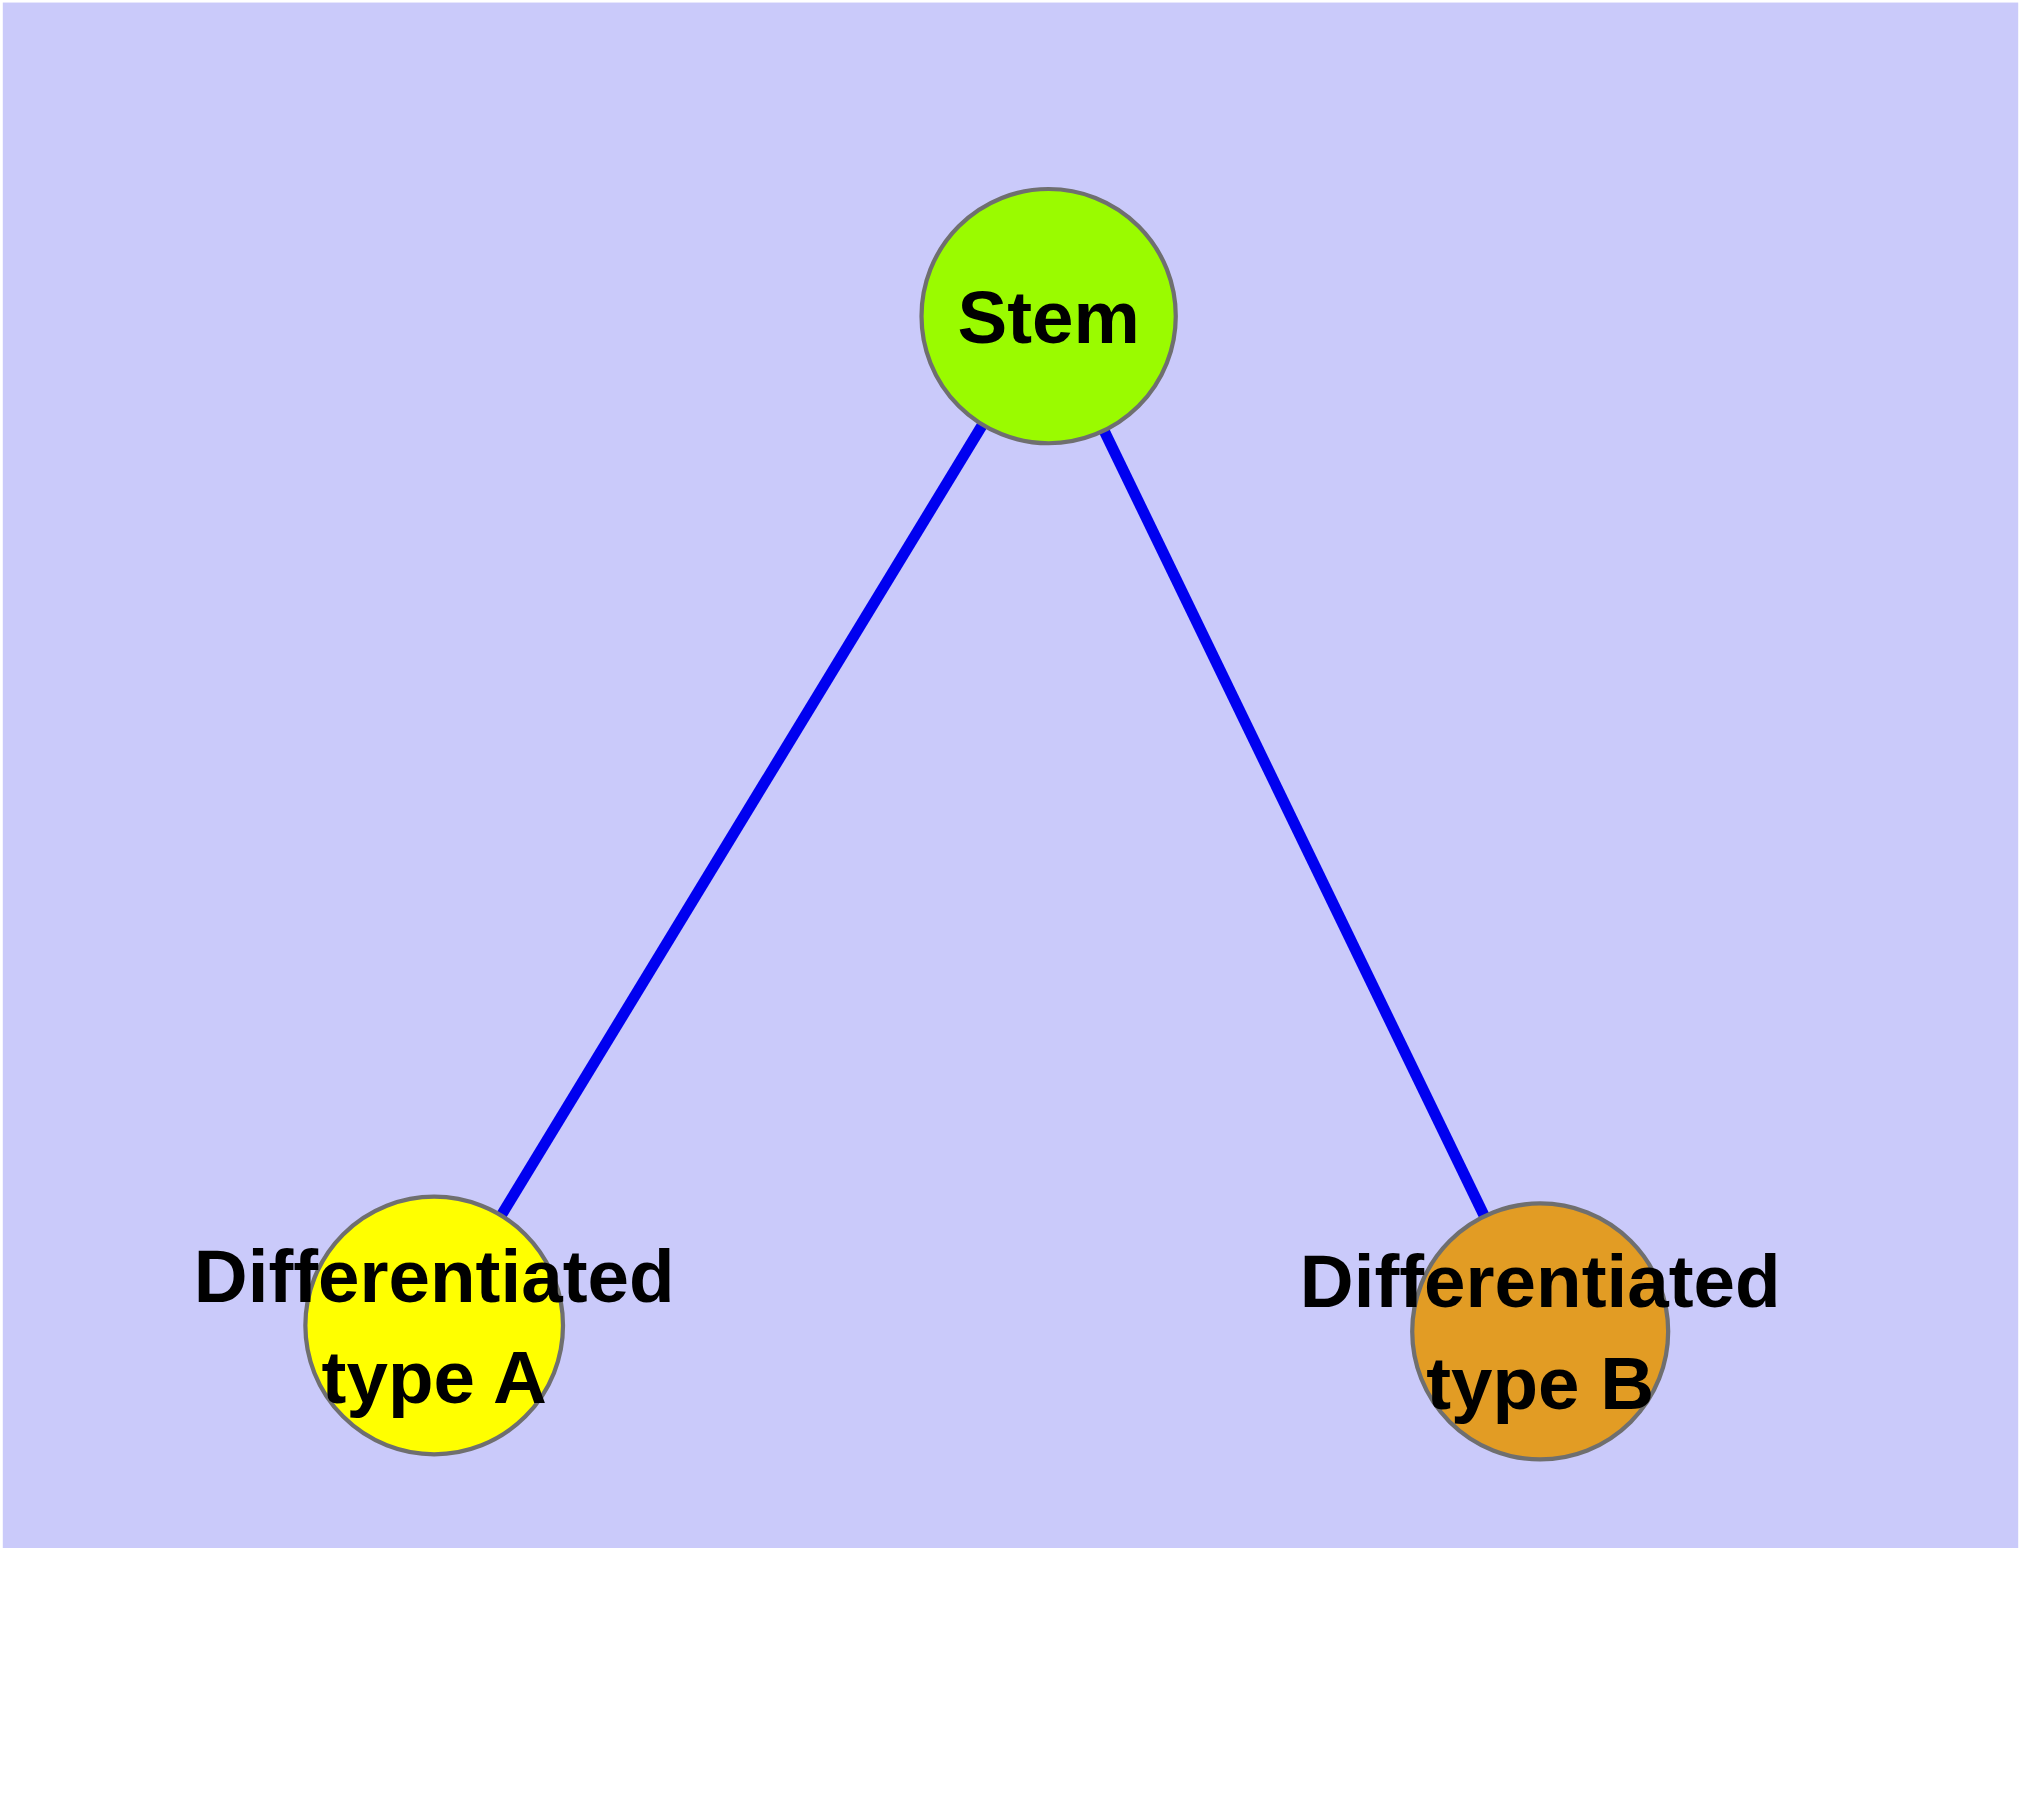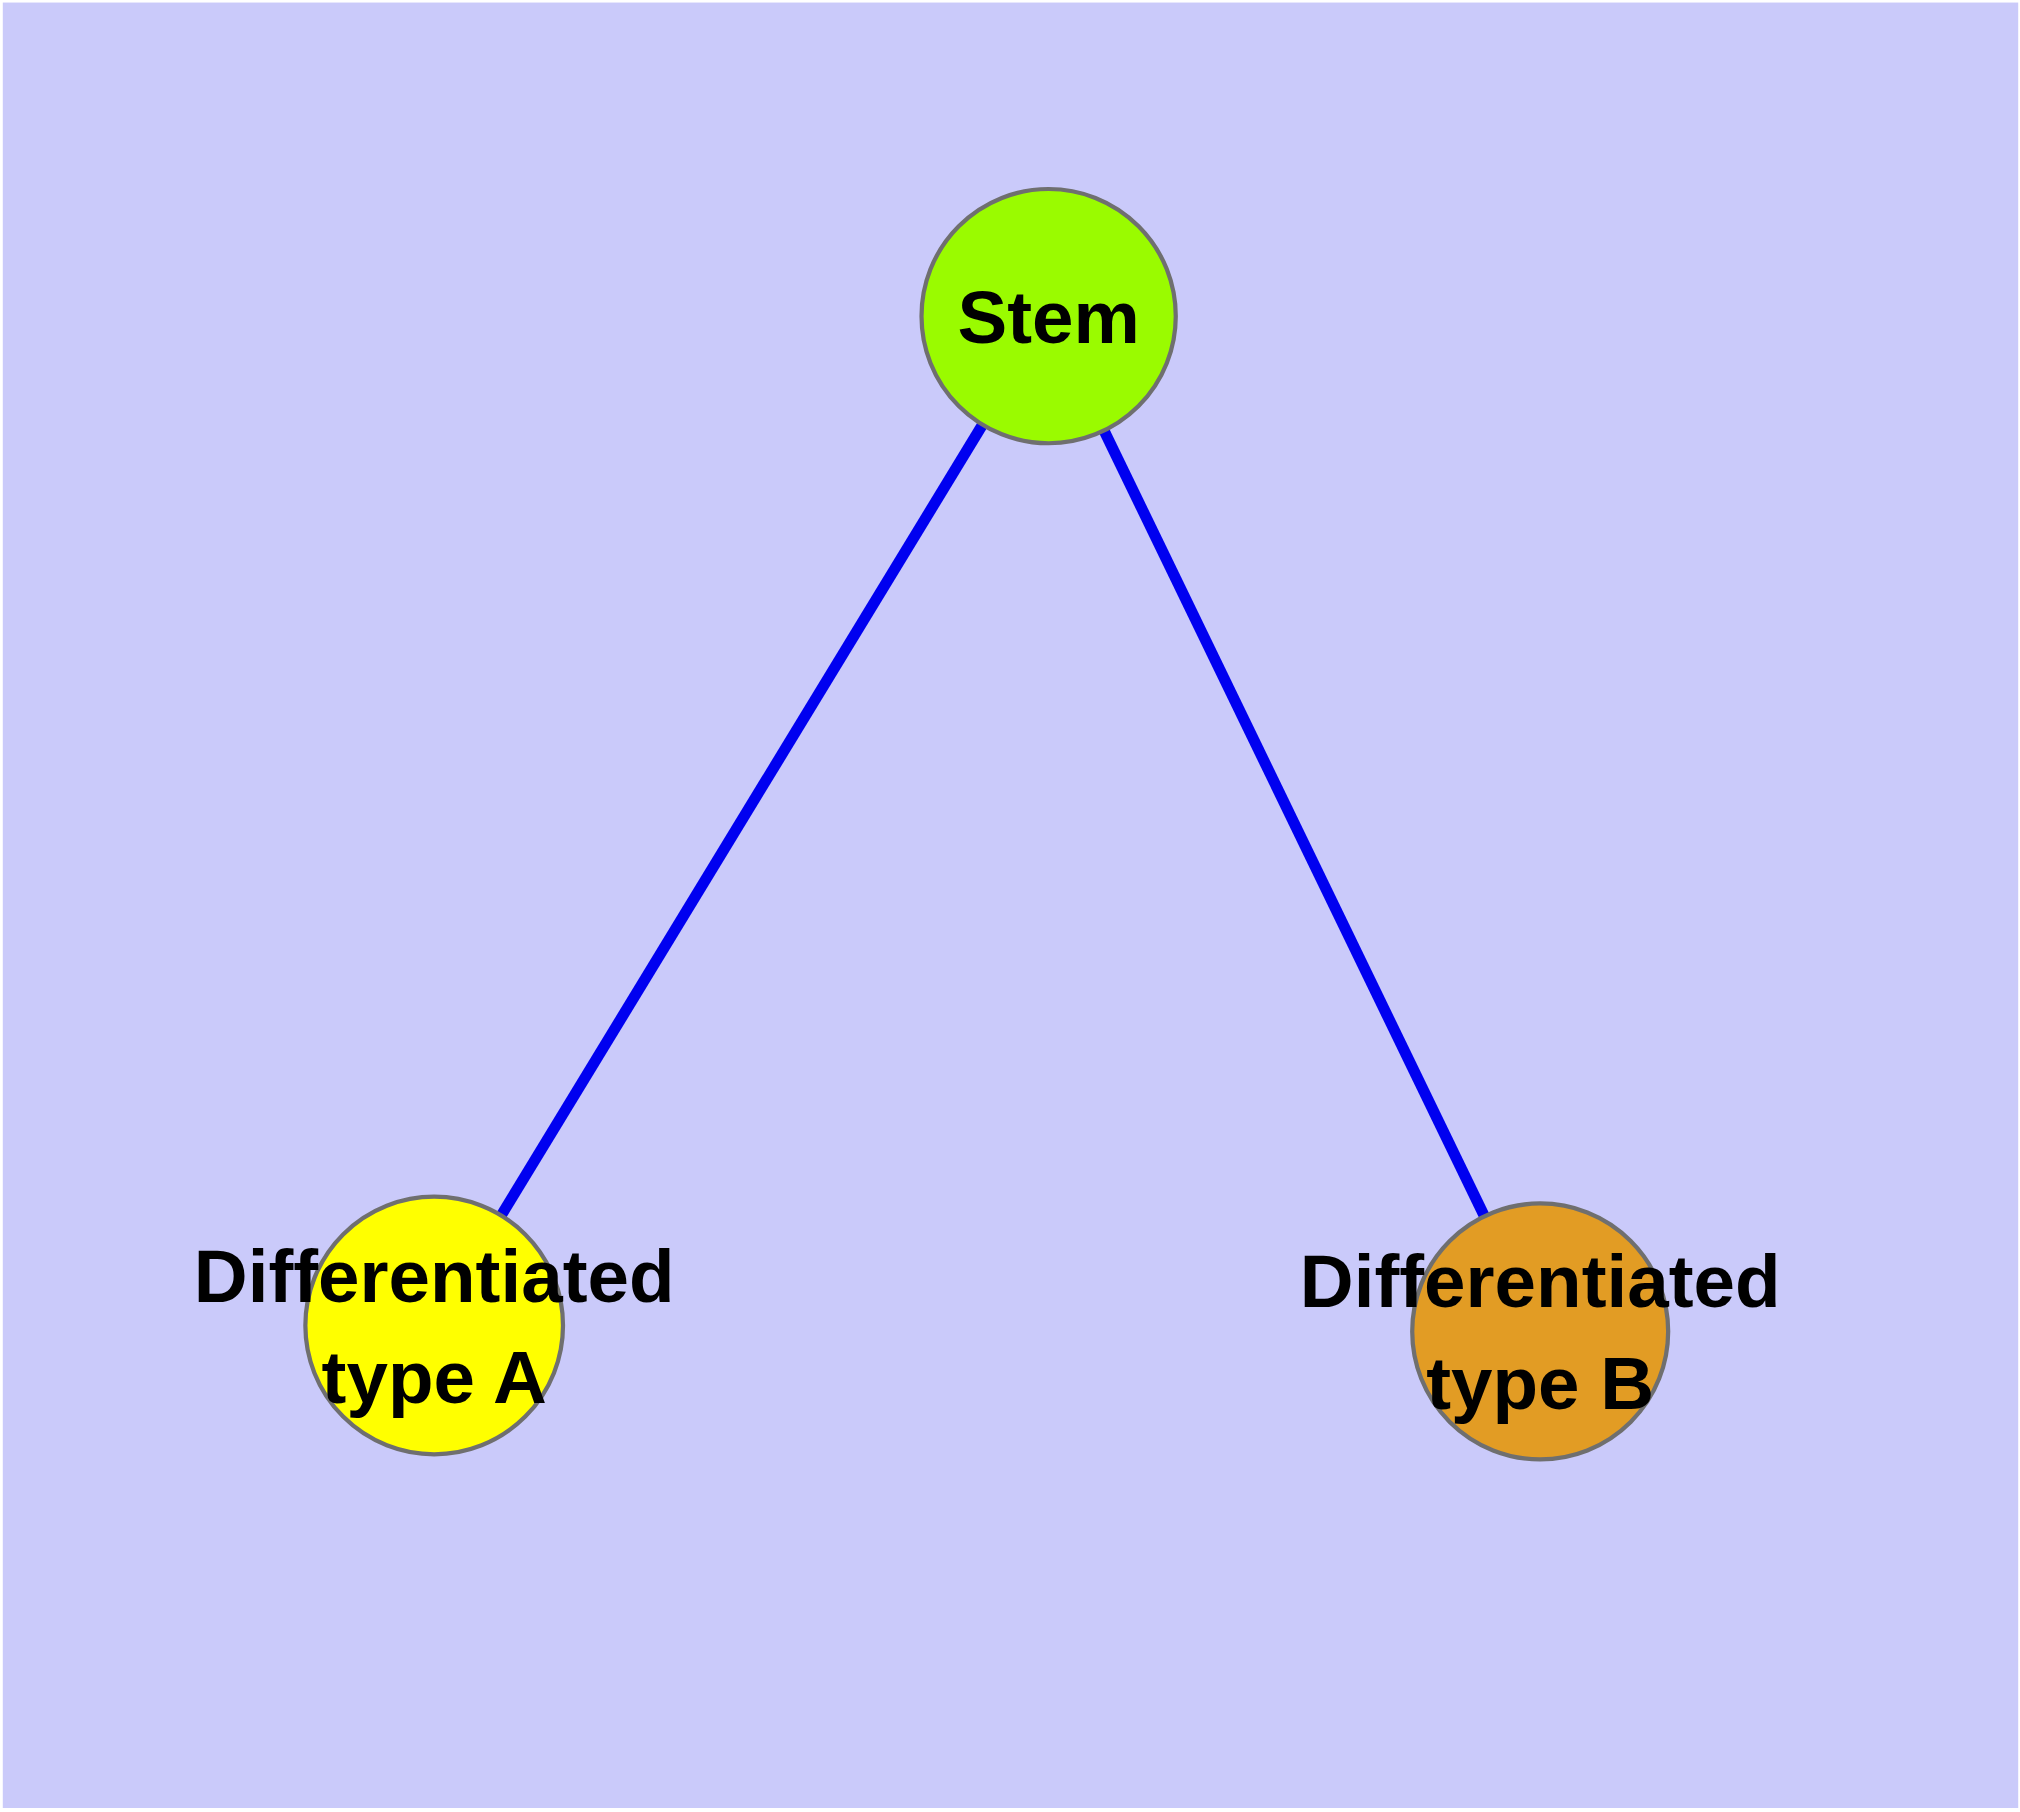--- a/index.html
+++ b/index.html
@@ -4,21 +4,21 @@
 <title>Diagram</title>
 <style>
   html, body {
     margin: 0;
     padding: 0;
     background: #ffffff;
   }
   .diagram-root {
     position: relative;
     width: 2021px;
-    height: 1808px;
+    height: 1548px;
     background: #ffffff;
     overflow: hidden;
   }
   svg {
     display: block;
   }
   .node-label-line {
     font-family: "Liberation Sans", sans-serif;
     font-weight: bold;
     text-anchor: middle;

